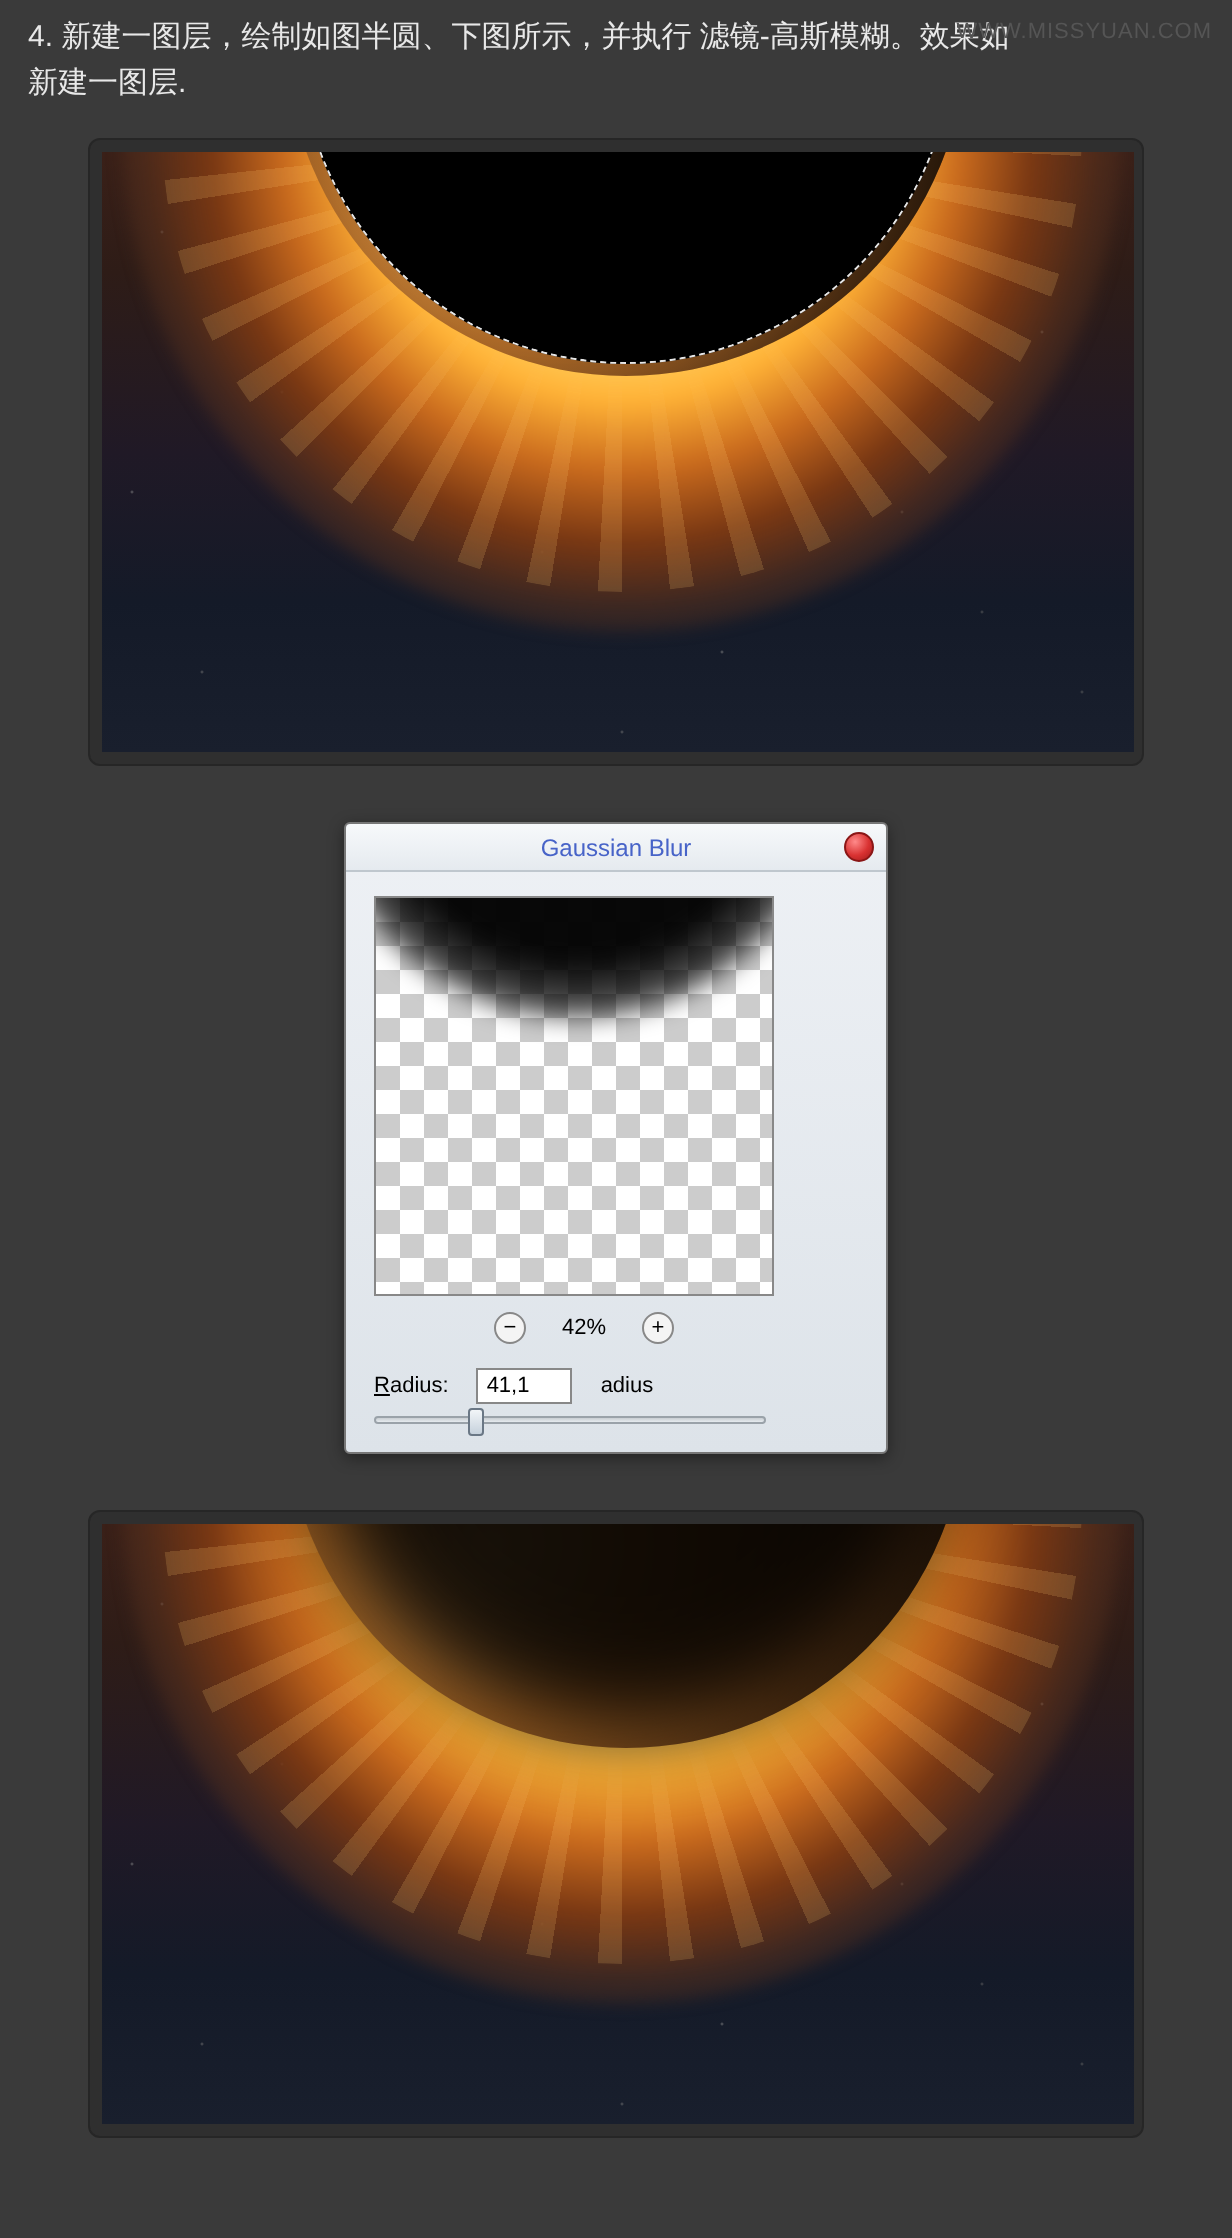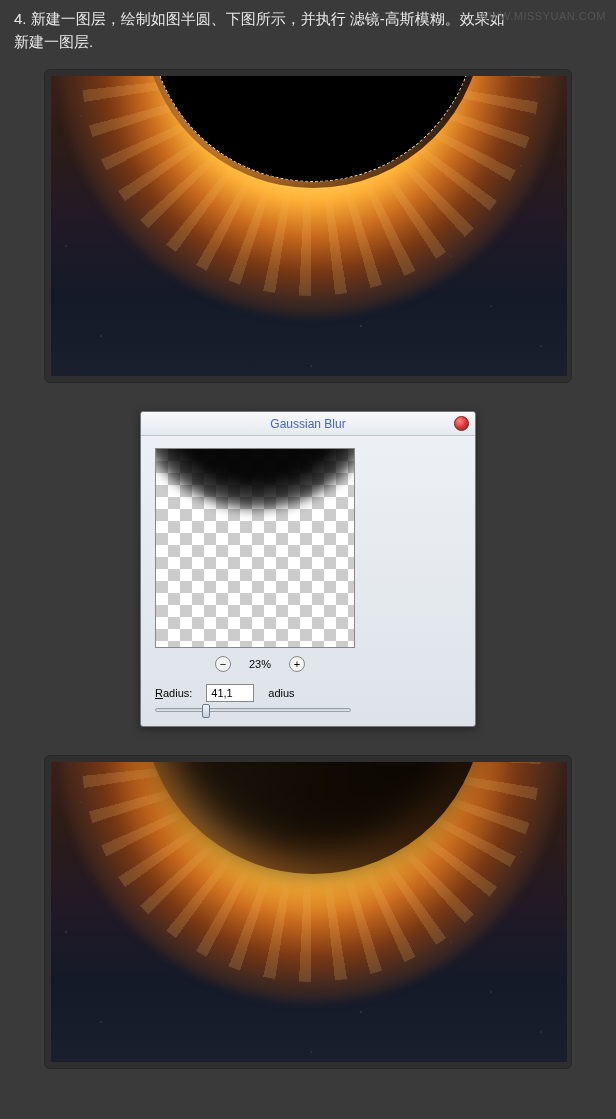--- a/index.html
+++ b/index.html
@@ -102,21 +102,21 @@
     .selection-ants {
       position: absolute;
       width: 328px; height: 328px;
       top: -222px; left: 98px;
       border-radius: 50%;
       border: 1.5px dashed #fff;
       opacity: .9;
     }
     .black-semi.blurred { filter: blur(20px); opacity: 0.9; box-shadow: 0 0 40px 20px rgba(0,0,0,.6) inset; background: radial-gradient(circle at 50% 50%, #000 55%, rgba(0,0,0,.5) 80%, rgba(0,0,0,0) 100%);}
     
-    .dialog-wrap { margin: 0 auto 28px auto; width: 336px; }
+    .dialog-wrap { margin: 0 auto 28px auto; width: 272px; }
     .dialog {
       background: linear-gradient(#eef1f5,#dde3e9);
       border: 1px solid #777;
       border-radius: 3px;
       box-shadow: 0 2px 8px rgba(0,0,0,.4);
       font-family: Tahoma, Arial, sans-serif;
       font-size: 11px;
       color: #000;
     }
     .dialog-title {
@@ -243,21 +243,21 @@
       <div class="close-btn"></div>
     </div>
     <div class="dialog-body">
       <div class="preview-col">
         <div class="preview-box">
           <div class="checker"></div>
           <div class="preview-dark"></div>
         </div>
         <div class="zoom-row">
           <span class="zoom-btn">−</span>
-          <span>23%</span>
+          <span>42%</span>
           <span class="zoom-btn">+</span>
         </div>
         <div class="radius-row">
           <label><span class="u">R</span><span>adius:</span></label>
           <input class="radius-input" value="41,1" style="">
           <span>adius</span>
         </div>
         <div class="slider-track">
           <div class="slider-thumb"></div>
         </div>

